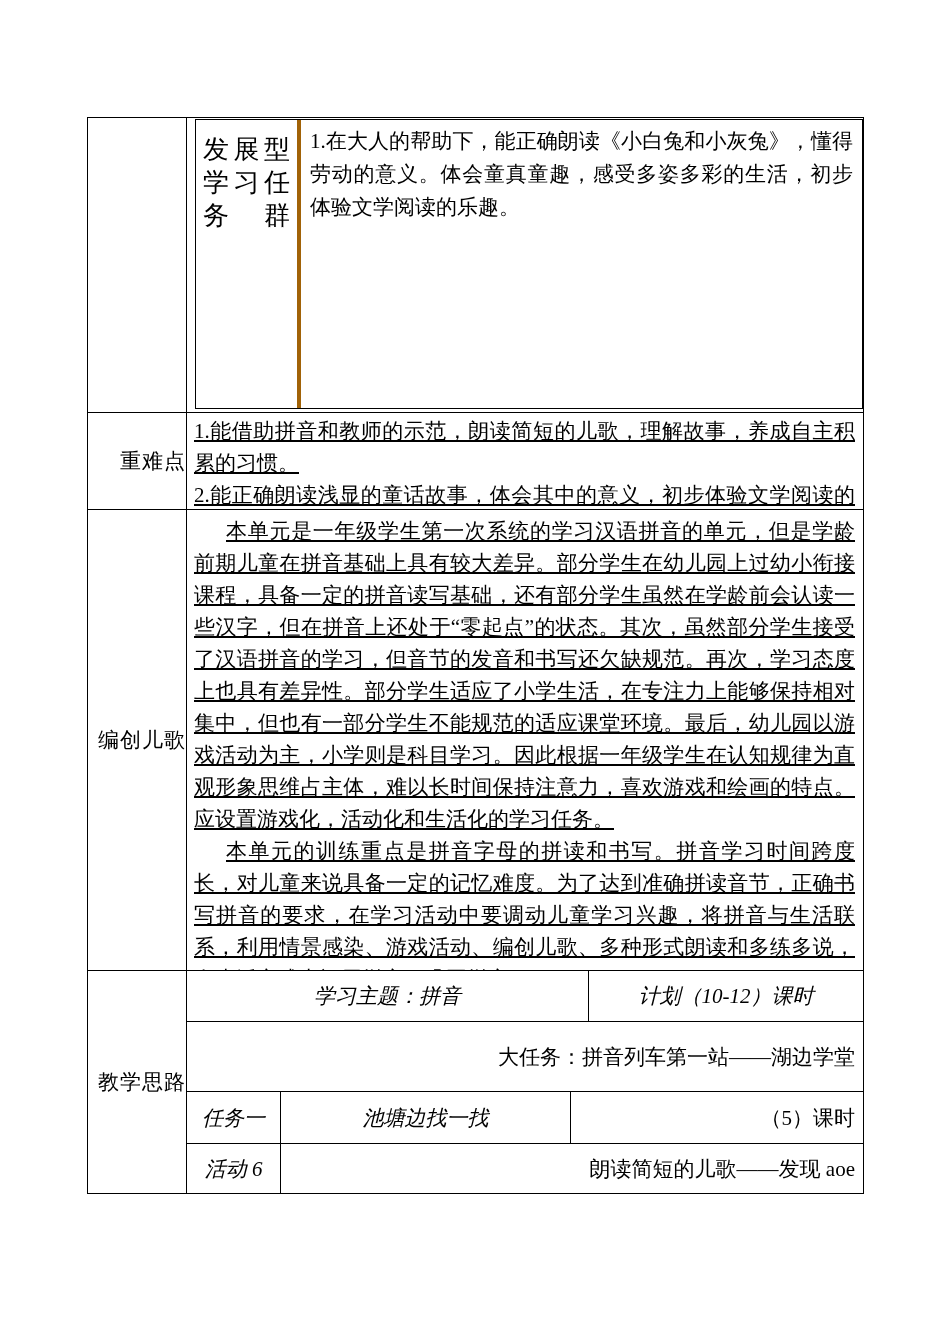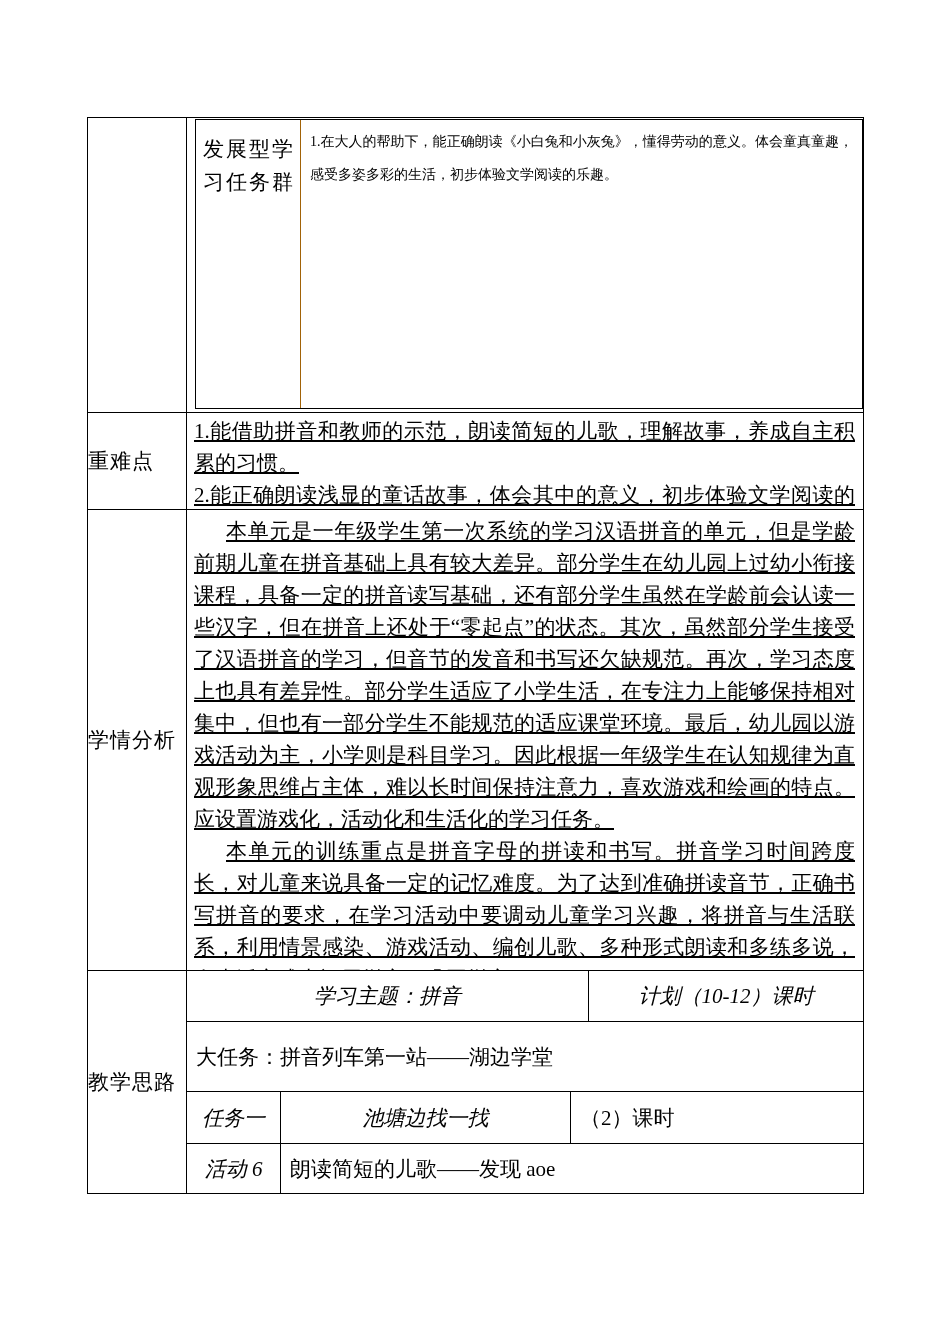--- a/index.html
+++ b/index.html
@@ -27,21 +27,21 @@
     width: 776px;
   }
   table.main td {
     border: 1px solid #000000;
     padding: 0;
     font-size: 21px;
     color: #000000;
     overflow: hidden;
   }
   td.labelcell {
-    text-align: left;
+    text-align: right;
     vertical-align: middle;
     letter-spacing: 1px;
     font-family: Liberation Mono, monospace;
   }
   .clip {
     overflow: hidden;
     text-align: justify;
     line-height: 32px;
   }
   .pad {
@@ -58,44 +58,44 @@
   .nested {
     margin: 1px 0 0 8px;
     height: 290px;
     border: 1px solid #000000;
     display: flex;
     box-sizing: border-box;
   }
   .nestedlabel {
     width: 105px;
     box-sizing: border-box;
-    border-right: 1px solid #a16207;
+    border-right: 4px solid #a16207;
     padding: 13px 7px 0 7px;
     text-align: justify;
     text-align-last: justify;
     line-height: 33px;
-    font-size: 21px;
+    font-size: 26px;
   }
   .nestedcontent {
     flex: 1;
     padding: 5px 9px 0 9px;
     line-height: 33px;
-    font-size: 14px;
+    font-size: 21px;
     text-align: justify;
     overflow: hidden;
   }
   
   td.center {
     text-align: center;
     vertical-align: middle;
     font-style: italic;
   }
   td.leftmid {
     vertical-align: middle;
-    text-align: left;
+    text-align: right;
   }
   td.leftmid .inner {
     padding: 0 8px 0 9px;
   }
 </style>
 </head>
 <body>
 
 <div class="sheet">
   <div class="tablewrap">
@@ -123,21 +123,21 @@
         <td class="labelcell">重难点</td>
         <td colspan="4" style="vertical-align:middle">
           <div class="clip pad" style="height:94px">
             <div>1.能借助拼音和教师的示范，朗读简短的儿歌，理解故事，养成自主积累的习惯。</div>
             <div>2.能正确朗读浅显的童话故事，体会其中的意义，初步体验文学阅读的乐趣。</div>
           </div>
         </td>
       </tr>
 
       <tr style="height:461px">
-        <td class="labelcell">学情分析</td>
+        <td class="labelcell">编创儿歌</td>
         <td colspan="4" style="vertical-align:top">
           <div class="clip pad" style="height:455px;padding-top:5px">
             <div class="indent">本单元是一年级学生第一次系统的学习汉语拼音的单元，但是学龄前期儿童在拼音基础上具有较大差异。部分学生在幼儿园上过幼小衔接课程，具备一定的拼音读写基础，还有部分学生虽然在学龄前会认读一些汉字，但在拼音上还处于“零起点”的状态。其次，虽然部分学生接受了汉语拼音的学习，但音节的发音和书写还欠缺规范。再次，学习态度上也具有差异性。部分学生适应了小学生活，在专注力上能够保持相对集中，但也有一部分学生不能规范的适应课堂环境。最后，幼儿园以游戏活动为主，小学则是科目学习。因此根据一年级学生在认知规律为直观形象思维占主体，难以长时间保持注意力，喜欢游戏和绘画的特点。应设置游戏化，活动化和生活化的学习任务。</div>
             <div class="indent">本单元的训练重点是拼音字母的拼读和书写。拼音学习时间跨度长，对儿童来说具备一定的记忆难度。为了达到准确拼读音节，正确书写拼音的要求，在学习活动中要调动儿童学习兴趣，将拼音与生活联系，利用情景感染、游戏活动、编创儿歌、多种形式朗读和多练多说，在生活实践中运用拼音，巩固拼音。</div>
           </div>
         </td>
       </tr>
 
       <tr style="height:51px">
         <td class="labelcell" rowspan="4">教学思路</td>
@@ -148,21 +148,21 @@
       <tr style="height:70px">
         <td class="leftmid" colspan="4">
           <div class="inner">大任务：拼音列车第一站——湖边学堂</div>
         </td>
       </tr>
 
       <tr style="height:52px">
         <td class="center">任务一</td>
         <td class="center">池塘边找一找</td>
         <td class="leftmid" colspan="2">
-          <div class="inner">（2）课时</div>
+          <div class="inner">（5）课时</div>
         </td>
       </tr>
 
       <tr style="height:50px">
         <td class="center">活动 6</td>
         <td class="leftmid" colspan="3">
           <div class="inner">朗读简短的儿歌——发现 aoe</div>
         </td>
       </tr>
 

